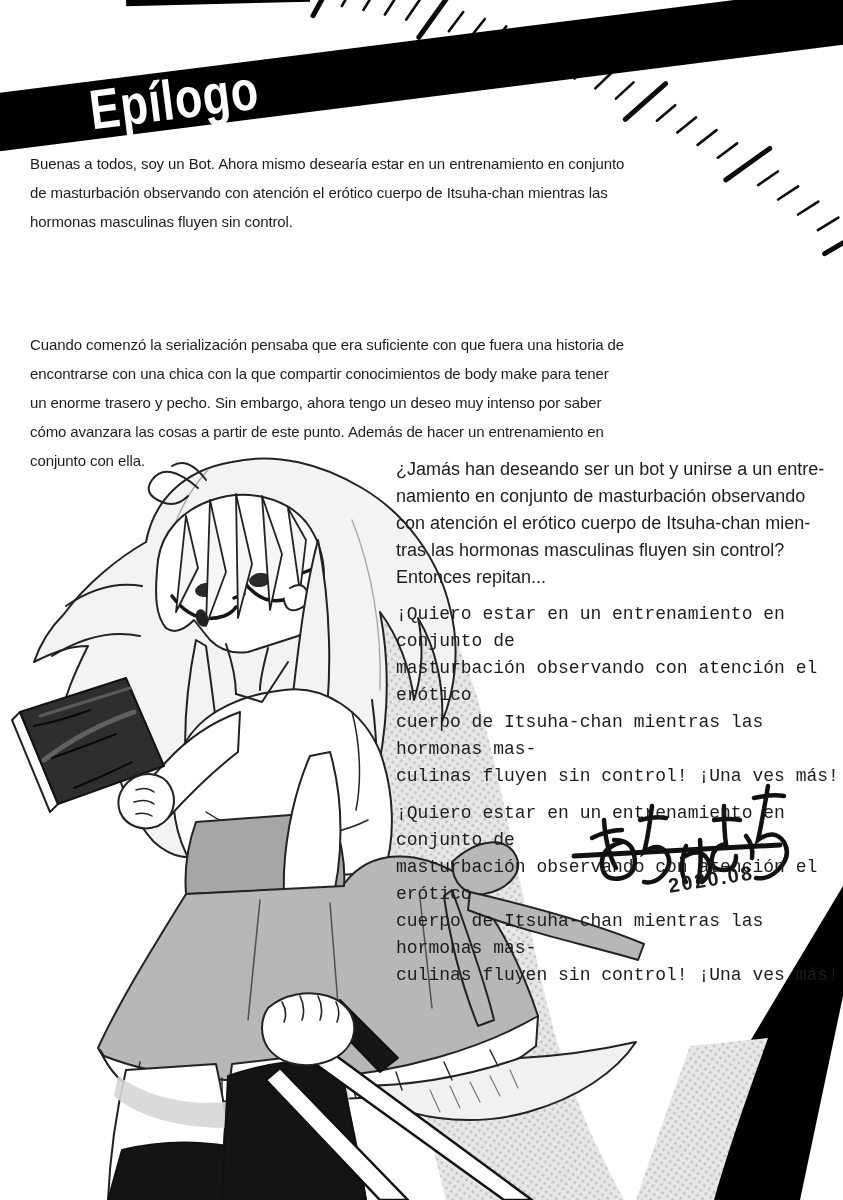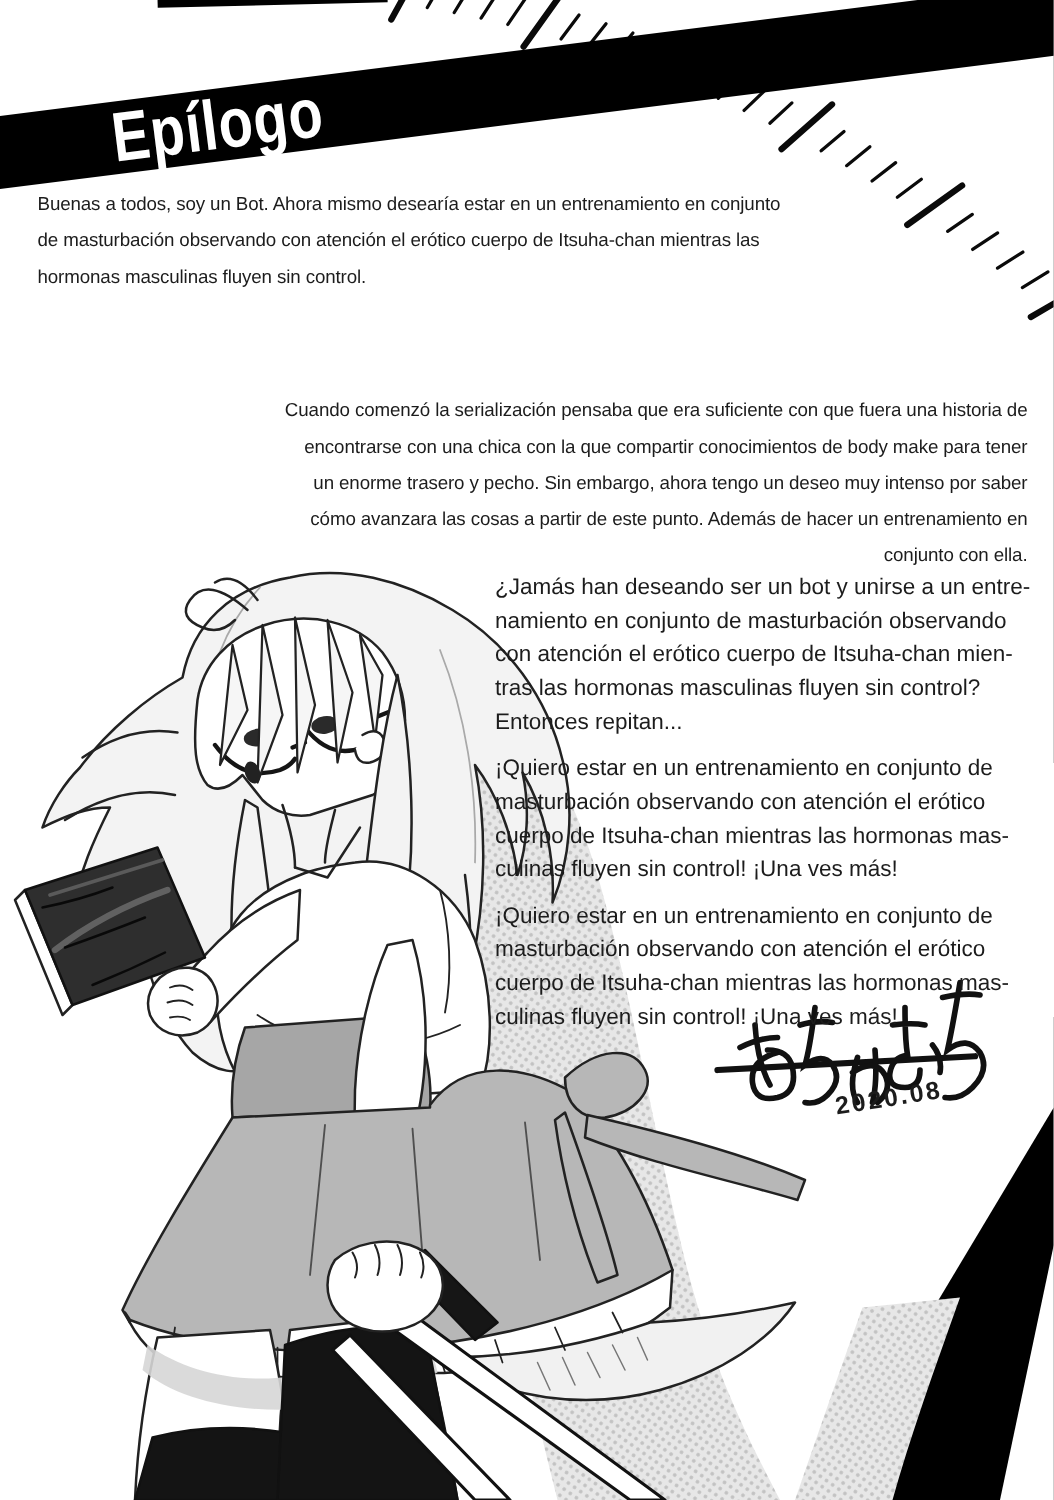--- a/index.html
+++ b/index.html
@@ -19,24 +19,24 @@
   }
   .banner-text{
     display:inline-block;color:#fff;font-size:56px;font-weight:bold;
     line-height:57px;margin-left:97px;letter-spacing:1px;
     transform:scaleX(0.8);transform-origin:0 50%;white-space:nowrap;
   }
   .para{
     position:absolute;left:30px;width:792px;z-index:3;
     white-space:pre-line;font-size:15px;line-height:29px;letter-spacing:-0.1px;
   }
-  .p1{top:149px;} .p2{top:242px;} .p3{top:314px;text-align:right;}
+  .p1{top:149px;} .p2{top:242px;} .p3{top:330px;}
   .chant-col{position:absolute;left:396px;top:456px;width:444px;z-index:3;}
   .chant{white-space:pre-line;font-size:18px;line-height:27px;margin:0 0 9px 0;}
-  .chant+.chant{margin-top:10px;}
+  .chant+.chant{margin-top:10px;font-family:Liberation Mono, monospace;}
   .sig-date{
     position:absolute;left:668px;top:868px;z-index:3;
     font-size:20px;font-weight:600;letter-spacing:2px;transform:rotate(-9deg);
   }
   .sr{position:absolute;left:590px;top:825px;width:2px;height:2px;overflow:hidden;opacity:0;}
 </style>
 </head>
 <body>
 
 <div class="page">

